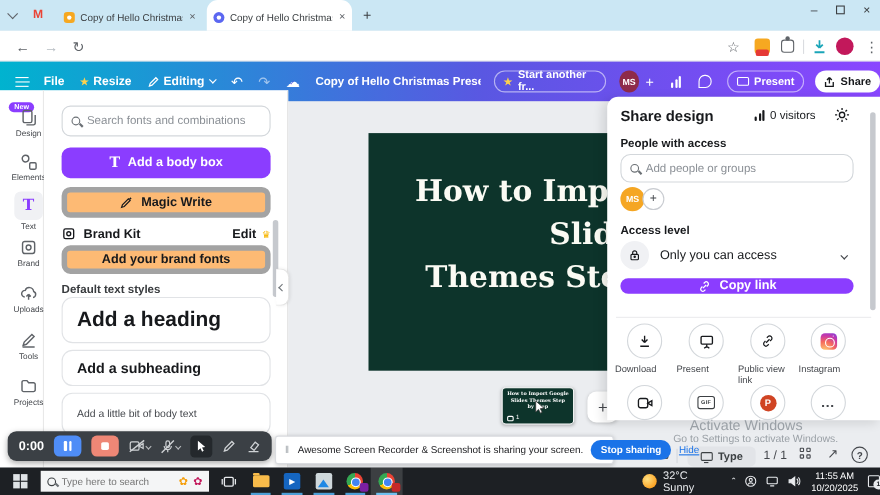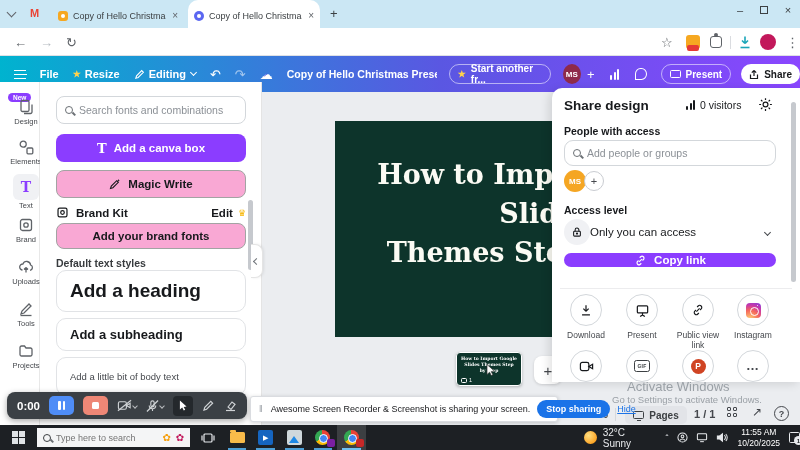--- a/index.html
+++ b/index.html
@@ -43,35 +43,35 @@
 .newbadge{background:#8b3dff;color:#fff;font-size:6.5px;font-weight:bold;border-radius:5px;padding:1px 5px}
 
 #tpanel{left:40px;top:82px;width:222px;height:343px;background:#fff;border-right:1px solid #e4e4e4}
 .inputbox{border:1px solid #d3d7db;border-radius:8px;background:#fff;display:flex;align-items:center;padding:0 8px;gap:6px}
 .inputbox input{border:0;outline:0;background:transparent;font-size:10.5px;color:#202124;width:100%;font-family:"Liberation Sans",sans-serif}
 .inputbox input::placeholder{color:#8b9096}
 .mag{width:8px;height:8px;border:1.5px solid #6b7075;border-radius:50%;position:relative;flex:0 0 auto}
 .mag::after{content:"";position:absolute;width:4px;height:1.5px;background:#6b7075;transform:rotate(45deg);right:-3.5px;bottom:-1px}
 .btn{border-radius:8px;display:flex;align-items:center;justify-content:center;font-weight:bold;font-size:11.5px;gap:7px}
 .btn.purple{background:#8b3dff;color:#fff}
-.btn.outline{border:1px solid #a3a3a3;color:#17191c;background:#f9a8d4}
+.btn.outline{border:5px solid #a3a3a3;color:#17191c;background:#fdba74}
 .stylebox{border:1px solid #e1e3e6;border-radius:10px;display:flex;align-items:center;padding:0 13px;color:#17191c}
 
 #canvas{left:262px;top:82px;width:538px;height:343px;overflow:hidden}
 #slide{position:absolute;left:73px;top:39px;width:420px;height:216px;background:#0d342b;text-align:center;padding-top:34px}
 #slide div{font-family:"DejaVu Serif",serif;font-weight:bold;color:#fbfbf4;font-size:27px;line-height:1.45}
 #thumb{position:absolute;left:194px;top:270px;width:66px;height:34px;background:#0d342b;border:1px solid #fff;border-radius:4px;box-shadow:0 1px 3px rgba(0,0,0,.25);padding:3px 4px 0;text-align:center}
 #thumb .tx{font-family:"DejaVu Serif",serif;font-weight:bold;color:#fff;font-size:4.5px;line-height:1.3}
 .combadge{position:absolute;left:4px;bottom:2px;display:flex;align-items:center;gap:2px;color:#fff;font-size:5.5px}
 .combadge i{width:6px;height:5px;border:1px solid #fff;border-radius:1.5px;display:block}
 
 #spanel{left:552px;top:88px;width:248px;height:294px;background:#fff;border-radius:10px 0 0 0;box-shadow:-3px 2px 10px rgba(0,0,0,.12);z-index:6}
 .slabel{font-size:10.5px;font-weight:bold;color:#17191c}
 .circlebtn{position:absolute;width:32px;height:32px;border:1px solid #d3d7db;border-radius:50%;background:#fff;display:flex;align-items:center;justify-content:center}
-.actlabel{position:absolute;width:54px;text-align:center;font-size:8.5px;color:#45484d;line-height:1.2}
+.actlabel{position:absolute;width:54px;font-size:8.5px;color:#45484d;line-height:1.2}
 .igicon{width:15px;height:15px;border-radius:4px;background:radial-gradient(circle at 25% 110%,#ffd776,#f5695c 45%,#c838a8 72%,#7b3fe4);position:relative}
 .igicon::before{content:"";position:absolute;left:4px;top:4px;width:7px;height:7px;border:1.3px solid #fff;border-radius:50%}
 .igicon::after{content:"";position:absolute;right:2.2px;top:2.2px;width:1.8px;height:1.8px;border-radius:50%;background:#fff}
 .ppt{width:15px;height:15px;border-radius:50%;background:#d04423;color:#fff;font-size:8.5px;font-weight:bold;display:flex;align-items:center;justify-content:center}
 .gifbox{width:16px;height:12px;border:1.2px solid #3c4043;border-radius:2.5px;color:#3c4043;font-size:5px;font-weight:bold;display:flex;align-items:center;justify-content:center;letter-spacing:.3px}
 .scroll{position:absolute;width:5px;background:#c6c9ce;border-radius:3px}
 
 #recbar{left:7px;top:392px;width:240px;height:27px;background:#3b4045;border-radius:8px;box-shadow:0 2px 6px rgba(0,0,0,.35);display:flex;align-items:center;padding:0 10px;gap:9px;z-index:12}
 .recbtn{width:25px;height:19px;border-radius:5px;display:flex;align-items:center;justify-content:center;gap:2px}
 .recbtn.pause{background:#4f8df7}
@@ -270,21 +270,21 @@
     </div>
   </div>
 
   <div class="a" id="tpanel">
     <div class="a inputbox" style="left:16px;top:14px;width:190px;height:28px">
       <span class="mag"></span>
       <input placeholder="Search fonts and combinations" style="">
     </div>
     <div class="a btn purple" style="left:16px;top:52px;width:190px;height:28px">
       <span style="font-family:'DejaVu Serif',serif;font-size:13px">T</span>
-      <span>Add a canva box</span>
+      <span>Add a body box</span>
     </div>
     <div class="a btn outline" style="left:16px;top:88px;width:190px;height:28px">
       <svg width="12" height="12" viewBox="0 0 12 12">
           <path d="M1.5 10.5l.8-2.4 5.4-5.4 1.6 1.6-5.4 5.4z" fill="none" stroke="#17191c" stroke-width="1.1"></path>
           <path d="M9.5 1l.4 1 1 .4-1 .4-.4 1-.4-1-1-.4 1-.4z" fill="#17191c"></path>
         </svg>
       <span>Magic Write</span>
     </div>
     <div class="a fx" style="left:16px;top:124px;width:190px">
       <svg width="13" height="13" viewBox="0 0 16 16" fill="none" stroke="#17191c" stroke-width="1.5">
@@ -352,21 +352,21 @@
     <div class="a" style="left:32px;top:83px;width:20px;height:20px;border-radius:50%;background:#fff;border:1px solid #c9ccd1;display:flex;align-items:center;justify-content:center;font-size:11px;color:#45484d">+</div>
     <div class="a slabel" style="left:12px;top:116px">Access level</div>
     <div class="a fx" style="left:12px;top:130px;width:212px;height:28px">
       <span style="width:26px;height:26px;border-radius:50%;background:#f0f1f4;display:flex;align-items:center;justify-content:center">
           <svg width="12" height="12" viewBox="0 0 16 16" fill="none" stroke="#17191c" stroke-width="1.4">
             <rect x="3.5" y="7" width="9" height="6.5" rx="1.2"></rect>
             <path d="M5.5 7V5.2a2.5 2.5 0 0 1 5 0V7"></path>
             <circle cx="8" cy="10" r="0.8" fill="#17191c"></circle>
           </svg>
         </span>
-      <span style="margin-left:0;font-size:11.5px;color:#17191c">Only you can access</span>
+      <span style="margin-left:10px;font-size:11.5px;color:#17191c">Only you can access</span>
       <i style="margin-left:auto;margin-right:6px;width:5px;height:5px;border-right:1.5px solid #45484d;border-bottom:1.5px solid #45484d;transform:rotate(45deg)"></i>
     </div>
     <div class="a btn purple" style="left:12px;top:165px;width:212px;height:14px;border-radius:14px;font-size:11.5px">
       <svg width="13" height="13" viewBox="0 0 16 16" fill="none" stroke="#fff" stroke-width="1.4">
           <path d="M6.2 9.8l3.6-3.6"></path>
           <path d="M7 4.6l1.2-1.2a2.4 2.4 0 0 1 3.4 3.4L10.4 8"></path>
           <path d="M9 11.4l-1.2 1.2a2.4 2.4 0 0 1-3.4-3.4L5.6 8"></path>
         </svg>
       <span>Copy link</span>
     </div>
@@ -415,23 +415,23 @@
       </div>
     <div class="scroll" style="left:239px;top:14px;height:180px"></div>
   </div>
 
   <div id="statusbar">
     <div class="a" style="left:556px;top:413px;width:26px;height:2px;background:#c4c7cc;border-radius:1px;z-index:8"></div>
     <div class="a sbtext" style="left:586px;top:408px;z-index:8">34%</div>
     <div class="a" style="left:615px;top:408px;width:1px;height:13px;background:#d5d8dc;z-index:8"></div>
     <div class="a" id="pagesbtn">
         <span class="monic"></span>
-        <span>Pages</span>
-      </div>
-    <div class="a sbtext" style="left:694px;top:408px;font-weight:bold;z-index:8">1 / 1</div>
+        <span>Type</span>
+      </div>
+    <div class="a sbtext" style="left:694px;top:408px;font-weight:normal;z-index:8">1 / 1</div>
     <div class="a gridic" style="left:727px;top:407px;z-index:8">
         <i></i>
         <i></i>
         <i></i>
         <i></i>
       </div>
     <div class="a" style="left:752px;top:405px;font-size:12px;color:#45484d;z-index:8">↗</div>
     <div class="a helpc" style="left:774px;top:406px;z-index:8">?</div>
   </div>
 

